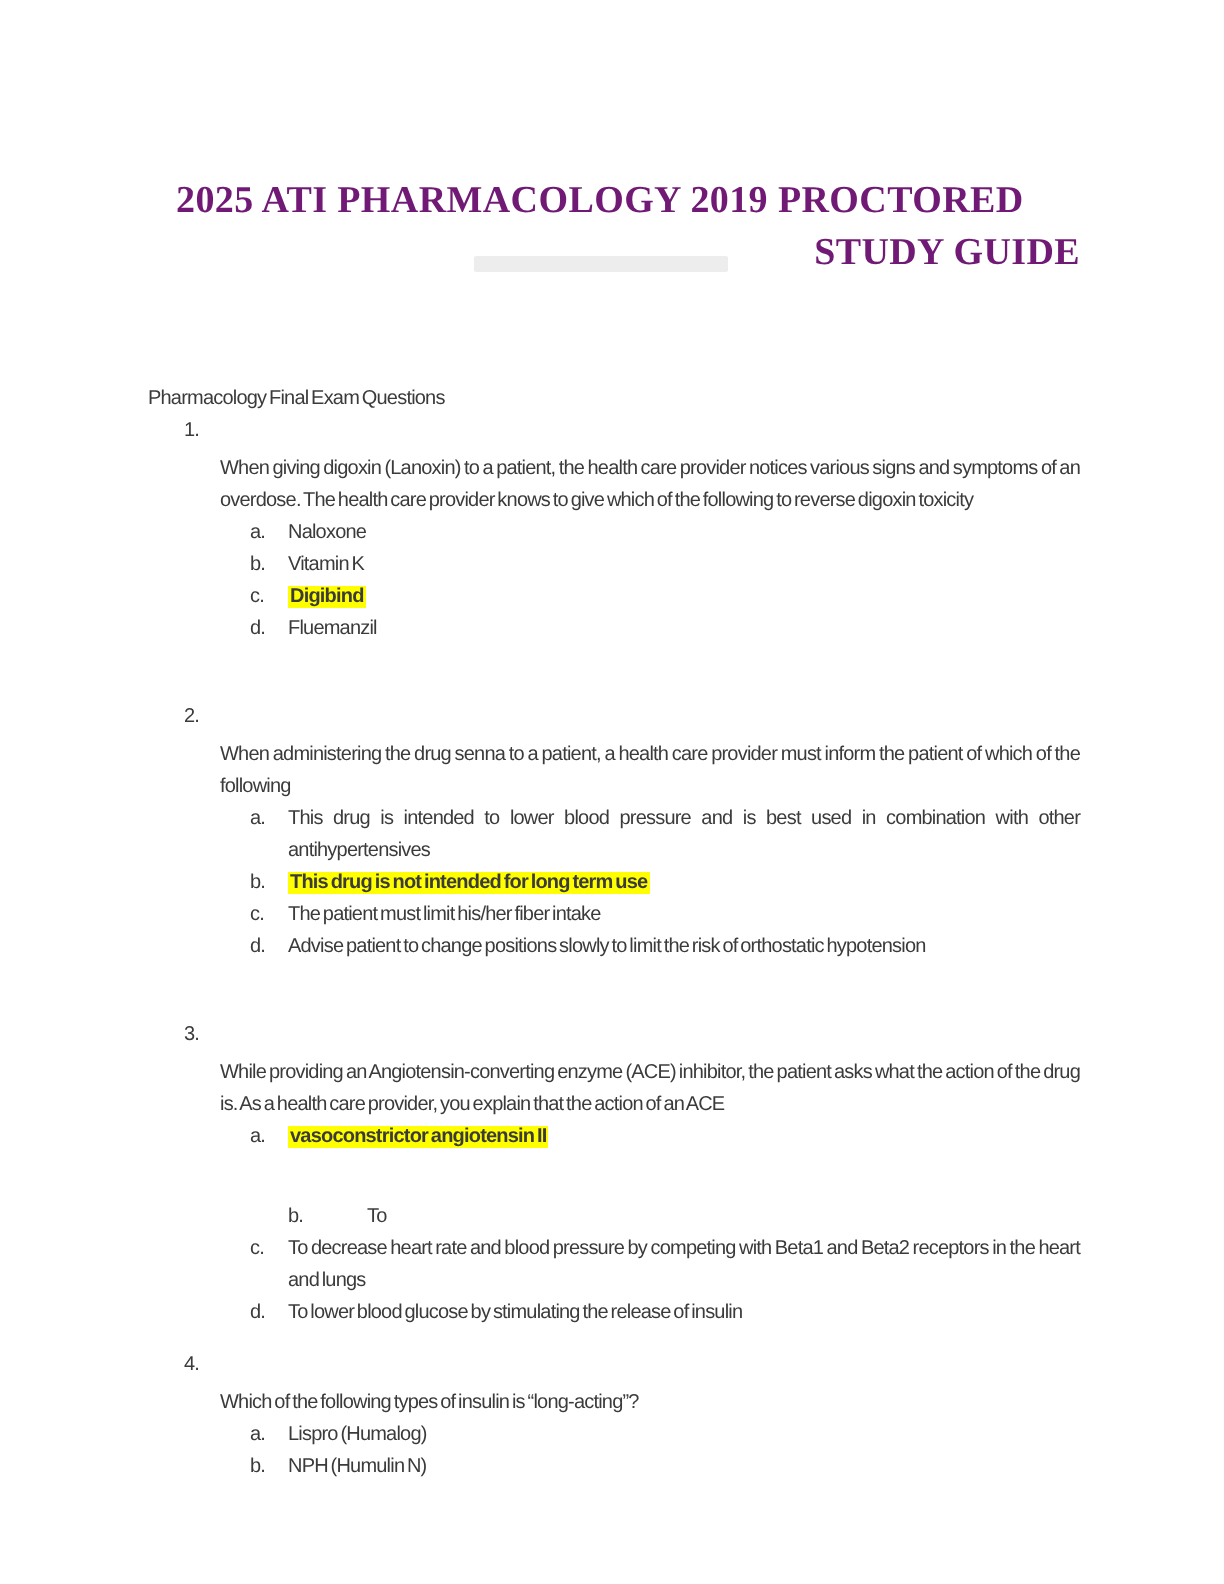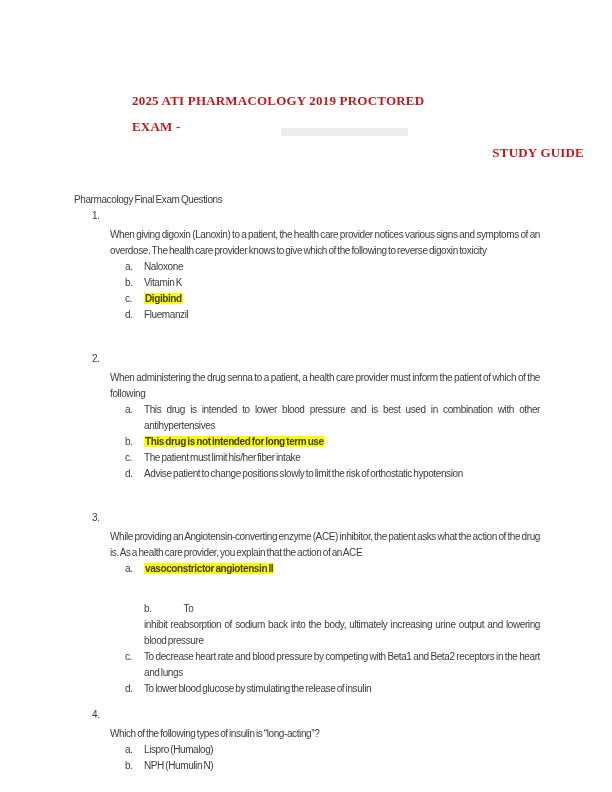--- a/index.html
+++ b/index.html
@@ -13,25 +13,24 @@
     overflow: hidden;
   }
   
   .title-block {
     position: absolute;
     left: 88px;
     top: 88px;
     width: 452px;
     font-family: "Liberation Serif", serif;
     font-weight: bold;
-    font-size: 13px;
+    font-size: 19px;
     line-height: 26px;
-    color: #b91c1c;
+    color: #701a75;
     letter-spacing: 0.2px;
-    margin-left: 44px;
   }
   .title-line { text-align: left; }
   .title-line.centered { text-align: right; }
   .artifact {
     position: absolute;
     left: 149px;
     top: 40px;
     width: 127px;
     height: 8px;
     background: #ededed;
@@ -65,21 +64,20 @@
   .lead-gap { display: inline-block; width: 32px; }
   .just { text-align: justify; }
 </style>
 </head>
 <body>
 
 <div class="page">
 
   <div class="title-block">
     <div class="title-line">2025 ATI PHARMACOLOGY 2019 PROCTORED</div>
-    <div class="title-line">EXAM -</div>
     <div class="artifact"></div>
     <div class="title-line centered">STUDY GUIDE</div>
   </div>
 
   <div class="content">
 
     <div class="doc-heading">Pharmacology Final Exam Questions</div>
 
     <div class="question">
       <div class="q-row">
@@ -137,21 +135,20 @@
       <div class="opt-row">
         <div class="opt-letter">a.</div>
         <div class="opt-body left">
           <div><span class="hl">vasoconstrictor angiotensin II</span></div>
         </div>
       </div>
       <div class="opt-row">
         <div class="opt-letter"></div>
         <div class="opt-body left">
           <div class="lead-line"><span>b.</span><span class="lead-gap"></span><span>To</span></div>
-          <div class="just">inhibit reabsorption of sodium back into the body, ultimately increasing urine output and lowering blood pressure</div>
         </div>
       </div>
       <div class="opt-row">
         <div class="opt-letter">c.</div>
         <div class="opt-body"><span>To decrease heart rate and blood pressure by competing with Beta1 and Beta2 receptors in the heart and lungs</span></div>
       </div>
       <div class="opt-row">
         <div class="opt-letter">d.</div>
         <div class="opt-body left"><span>To lower blood glucose by stimulating the release of insulin</span></div>
       </div>

